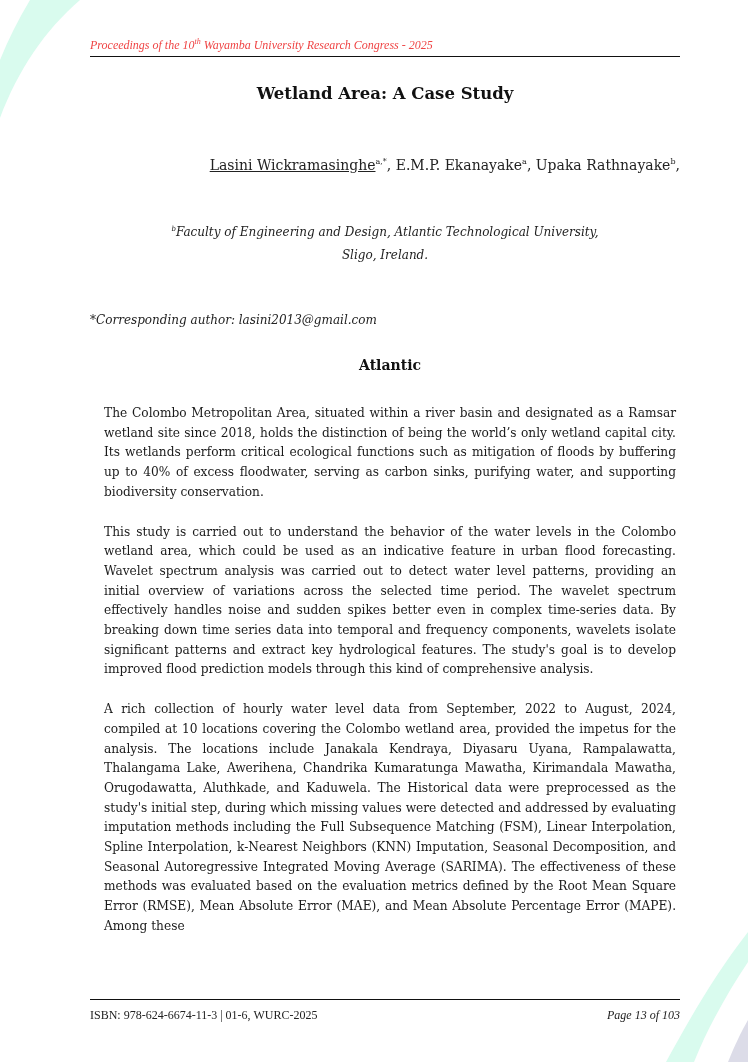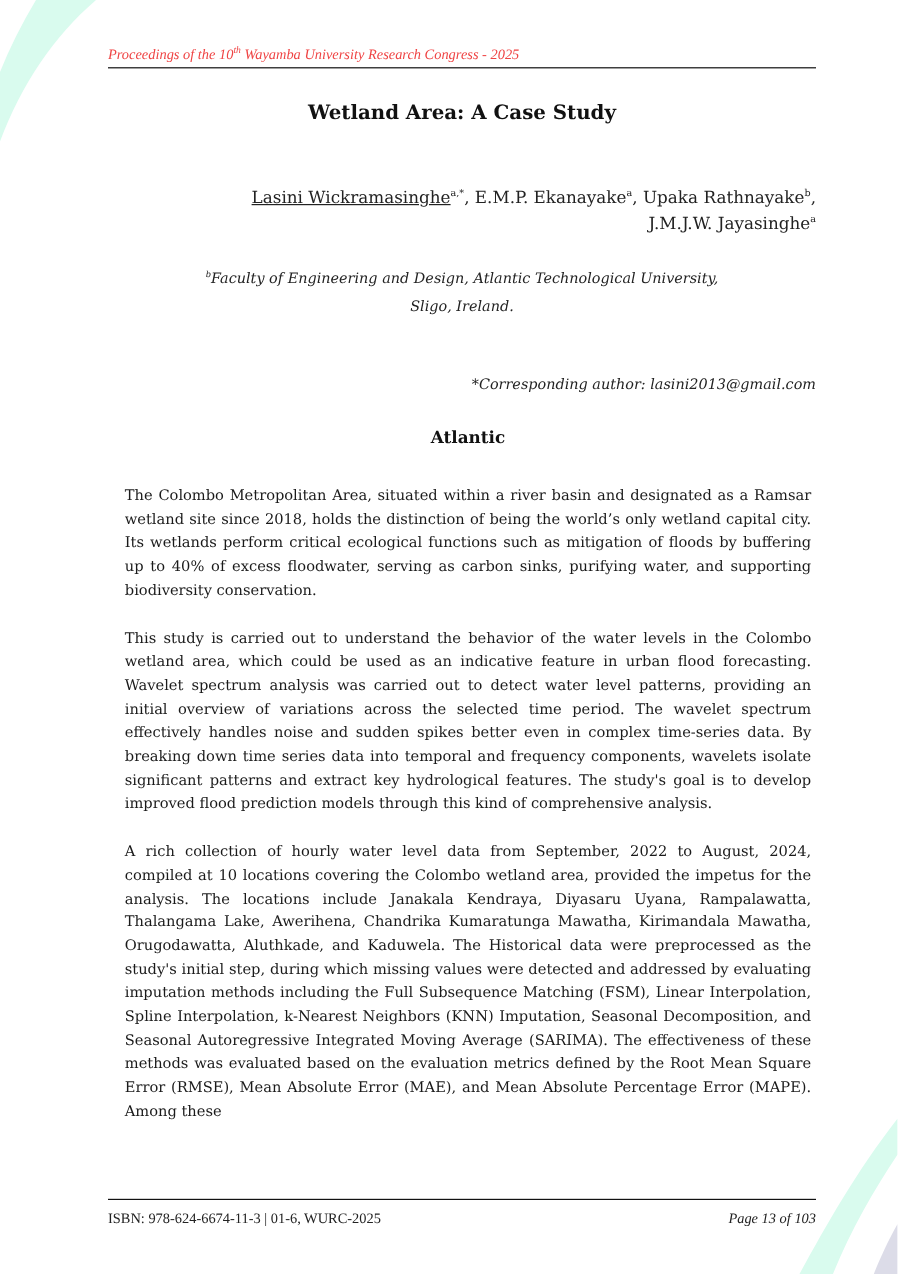--- a/index.html
+++ b/index.html
@@ -87,21 +87,21 @@
     }
     .affils sup {
       font-size: 7px;
       line-height: 0;
     }
     .corresponding {
       position: absolute;
       left: 90px;
       top: 313px;
       width: 590px;
-      text-align: right;
+      text-align: left;
       font-family: "DejaVu Serif", serif;
       font-style: italic;
       font-size: 12px;
       color: #222;
     }
     .abstract-heading {
       position: absolute;
       left: 90px;
       top: 357px;
       width: 600px;
@@ -158,23 +158,20 @@
 </div>
 
 <div class="title">
   <div>Wetland Area: A Case Study</div>
 </div>
 
 <div class="authors">
   <div>
     <span class="underline">Lasini Wickramasinghe</span><sup>a,*</sup><span>, </span><span>E.M.P. Ekanayake</span><sup>a</sup><span>, </span><span>Upaka Rathnayake</span><sup>b</sup><span>,</span>
   </div>
-  <div>
-    <span>J.M.J.W. Jayasinghe</span><sup>a</sup>
-  </div>
 </div>
 
 <div class="affils">
   <div><sup>b</sup><span>Faculty of Engineering and Design, Atlantic Technological University,</span></div>
   <div>Sligo, Ireland.</div>
 </div>
 
 <div class="corresponding">*Corresponding author: lasini2013@gmail.com</div>
 
 <div class="abstract-heading">Atlantic</div>

